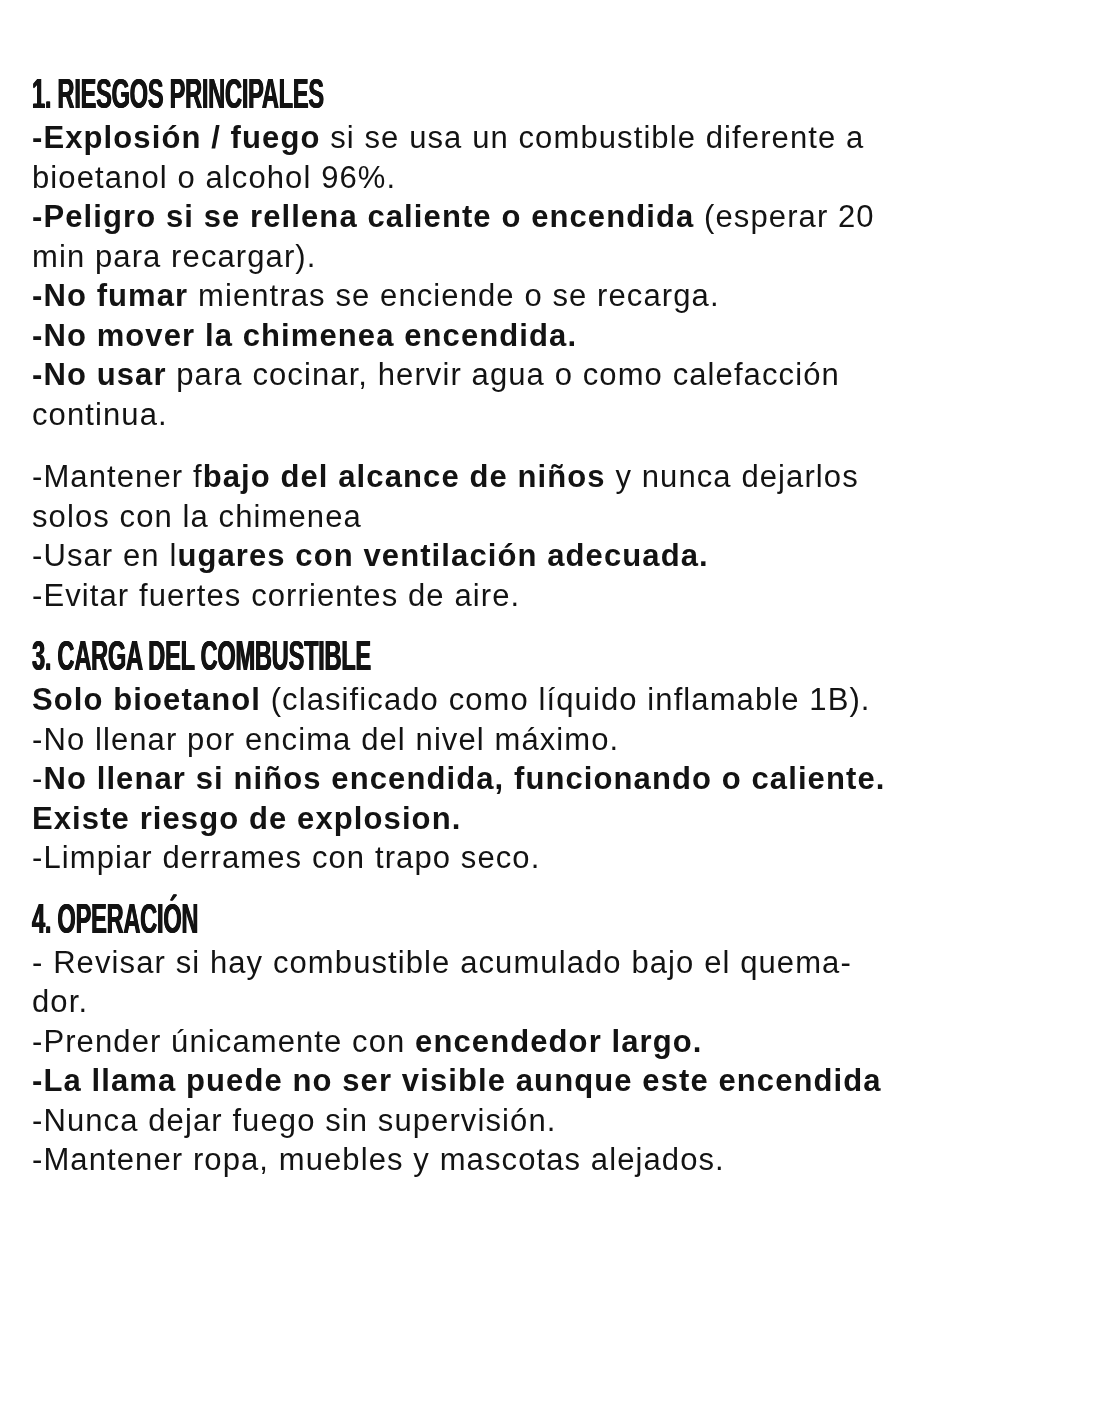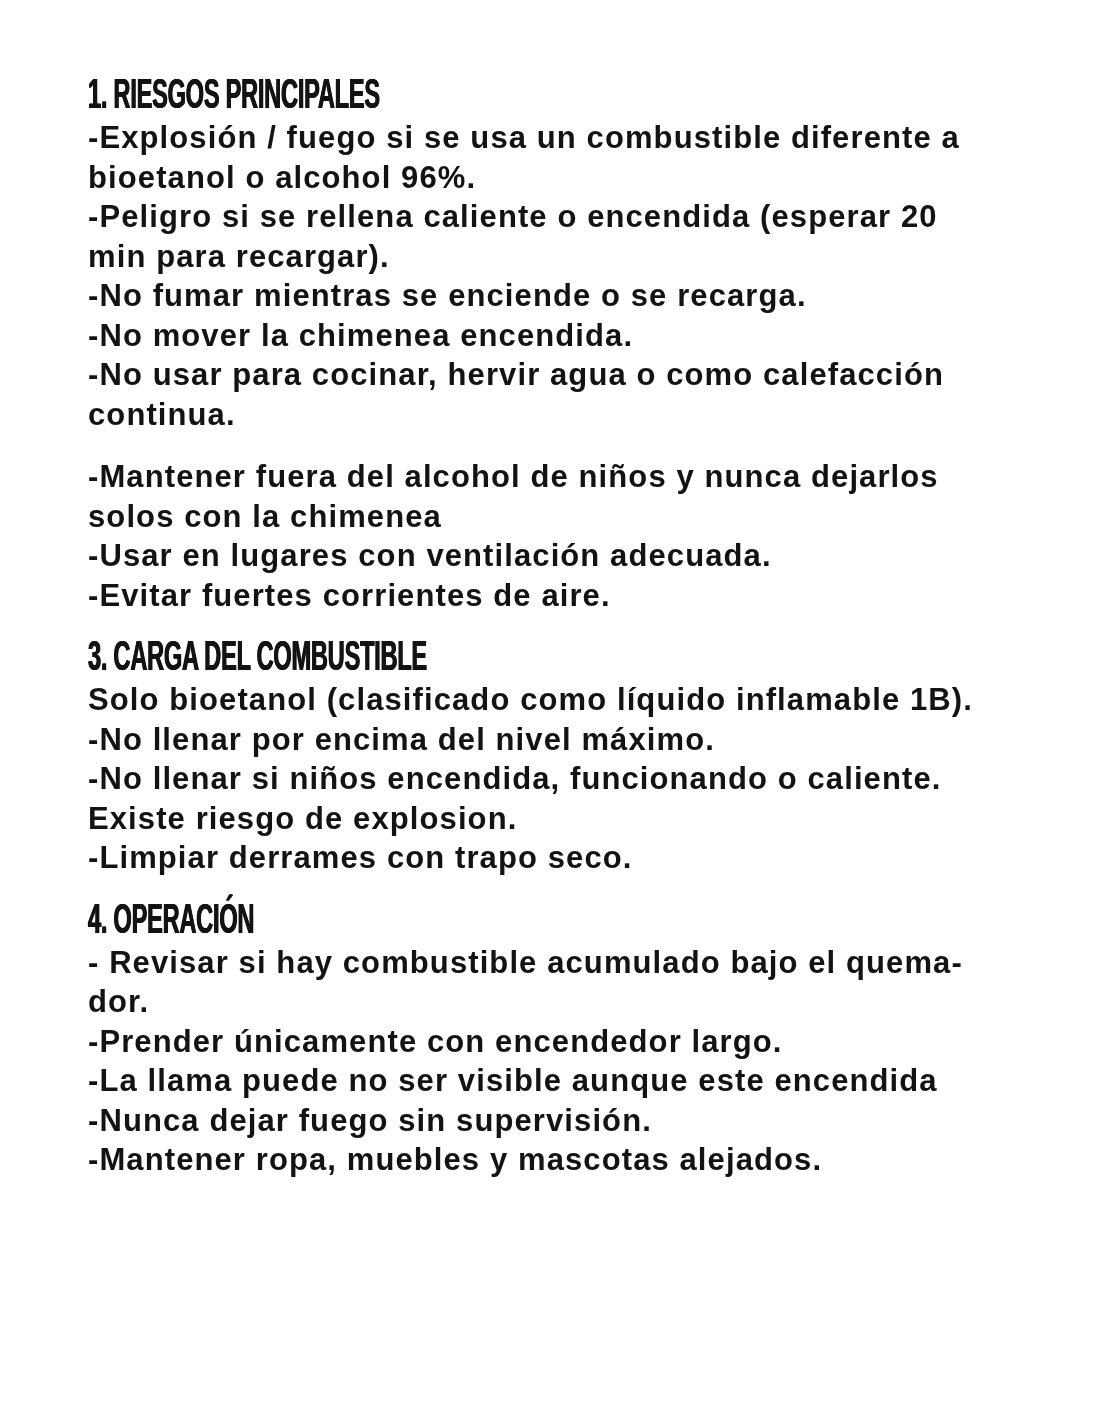--- a/index.html
+++ b/index.html
@@ -11,21 +11,21 @@
     width: 1100px;
     height: 1422px;
     overflow: hidden;
     font-family: "Liberation Sans", "DejaVu Sans", sans-serif;
     color: #131313;
   }
   .page {
     box-sizing: border-box;
     width: 1100px;
     height: 1422px;
-    padding: 76px 20px 0 88px;
+    padding: 76px 20px 0 32px;
     overflow: hidden;
   }
   .sec { margin: 0; }
   .sec + .sec { margin-top: 23px; }
   .sec-heading {
     margin: 0 0 8px 0;
     padding: 0;
     font-size: 43px;
     line-height: 34px;
     white-space: nowrap;
@@ -39,40 +39,40 @@
     white-space: nowrap;
     
     text-shadow: 0.7px 0 0 currentColor, -0.7px 0 0 currentColor;
   }
   .line {
     font-size: 31px;
     line-height: 39.5px;
     letter-spacing: 1.1px;
     white-space: nowrap;
   }
-  .run { font-weight: 700; }
+  .run { font-weight: 400; }
   .run.bold { font-weight: 700; margin-top: 30px; }
 </style>
 </head>
 <body>
 
 <div class="page" style="background: rgb(255, 255, 255); color: rgb(19, 19, 19);">
     <section class="sec">
       <h2 class="sec-heading"><span class="cond">1. RIESGOS PRINCIPALES</span></h2>
       <div class="line"><span class="run bold">-Explosión / fuego</span><span class="run"> si se usa un combustible diferente a</span></div>
       <div class="line"><span class="run">bioetanol o alcohol 96%.</span></div>
       <div class="line"><span class="run bold">-Peligro si se rellena caliente o encendida</span><span class="run"> (esperar 20</span></div>
       <div class="line"><span class="run">min para recargar).</span></div>
       <div class="line"><span class="run bold">-No fumar</span><span class="run"> mientras se enciende o se recarga.</span></div>
       <div class="line"><span class="run bold">-No mover la chimenea encendida.</span></div>
       <div class="line"><span class="run bold">-No usar</span><span class="run"> para cocinar, hervir agua o como calefacción</span></div>
       <div class="line"><span class="run">continua.</span></div>
     </section>
     <section class="sec">
-      <div class="line"><span class="run">-Mantener f</span><span class="run bold">uera del alcohol de niños</span><span class="run"> y nunca dejarlos</span></div>
+      <div class="line"><span class="run">-Mantener f</span><span class="run bold">bajo del alcance de niños</span><span class="run"> y nunca dejarlos</span></div>
       <div class="line"><span class="run">solos con la chimenea</span></div>
       <div class="line"><span class="run">-Usar en l</span><span class="run bold">ugares con ventilación adecuada.</span></div>
       <div class="line"><span class="run">-Evitar fuertes corrientes de aire.</span></div>
     </section>
     <section class="sec">
       <h2 class="sec-heading"><span class="cond">3. CARGA DEL COMBUSTIBLE</span></h2>
       <div class="line"><span class="run bold">Solo bioetanol</span><span class="run"> (clasificado como líquido inflamable 1B).</span></div>
       <div class="line"><span class="run">-No llenar por encima del nivel máximo.</span></div>
       <div class="line"><span class="run">-</span><span class="run bold">No llenar si niños encendida, funcionando o caliente.</span></div>
       <div class="line"><span class="run bold">Existe riesgo de explosion.</span></div>

